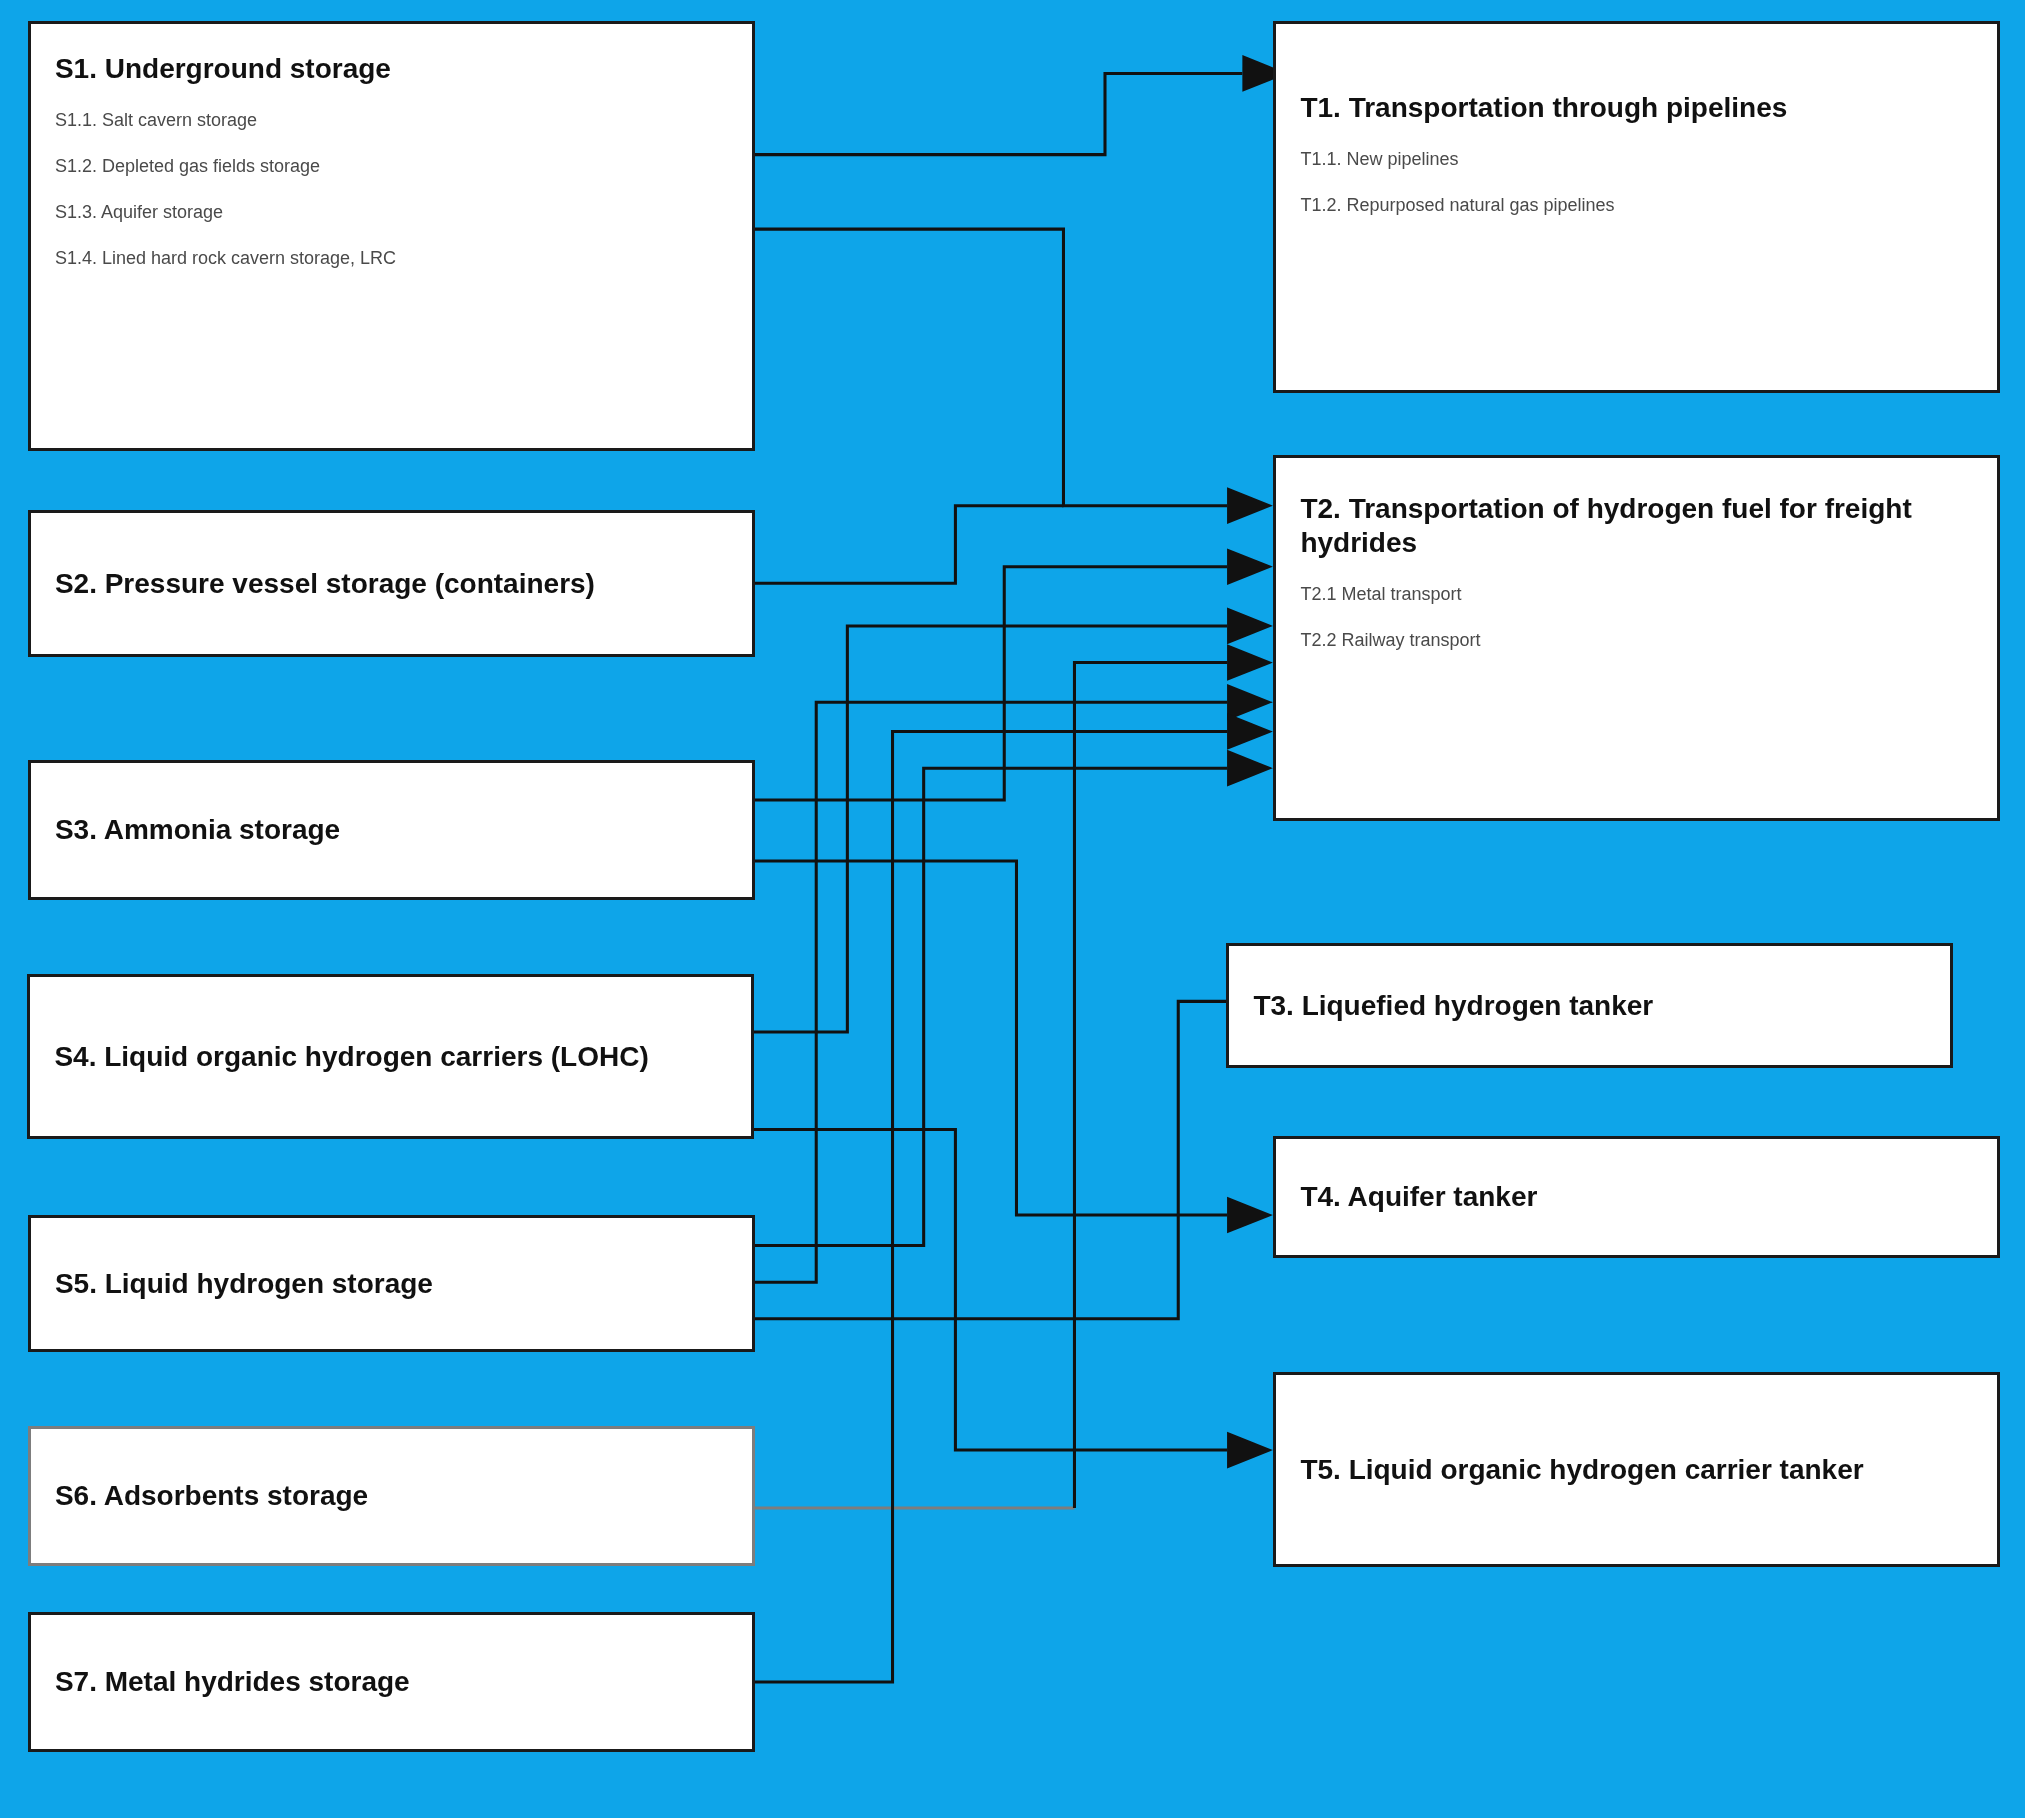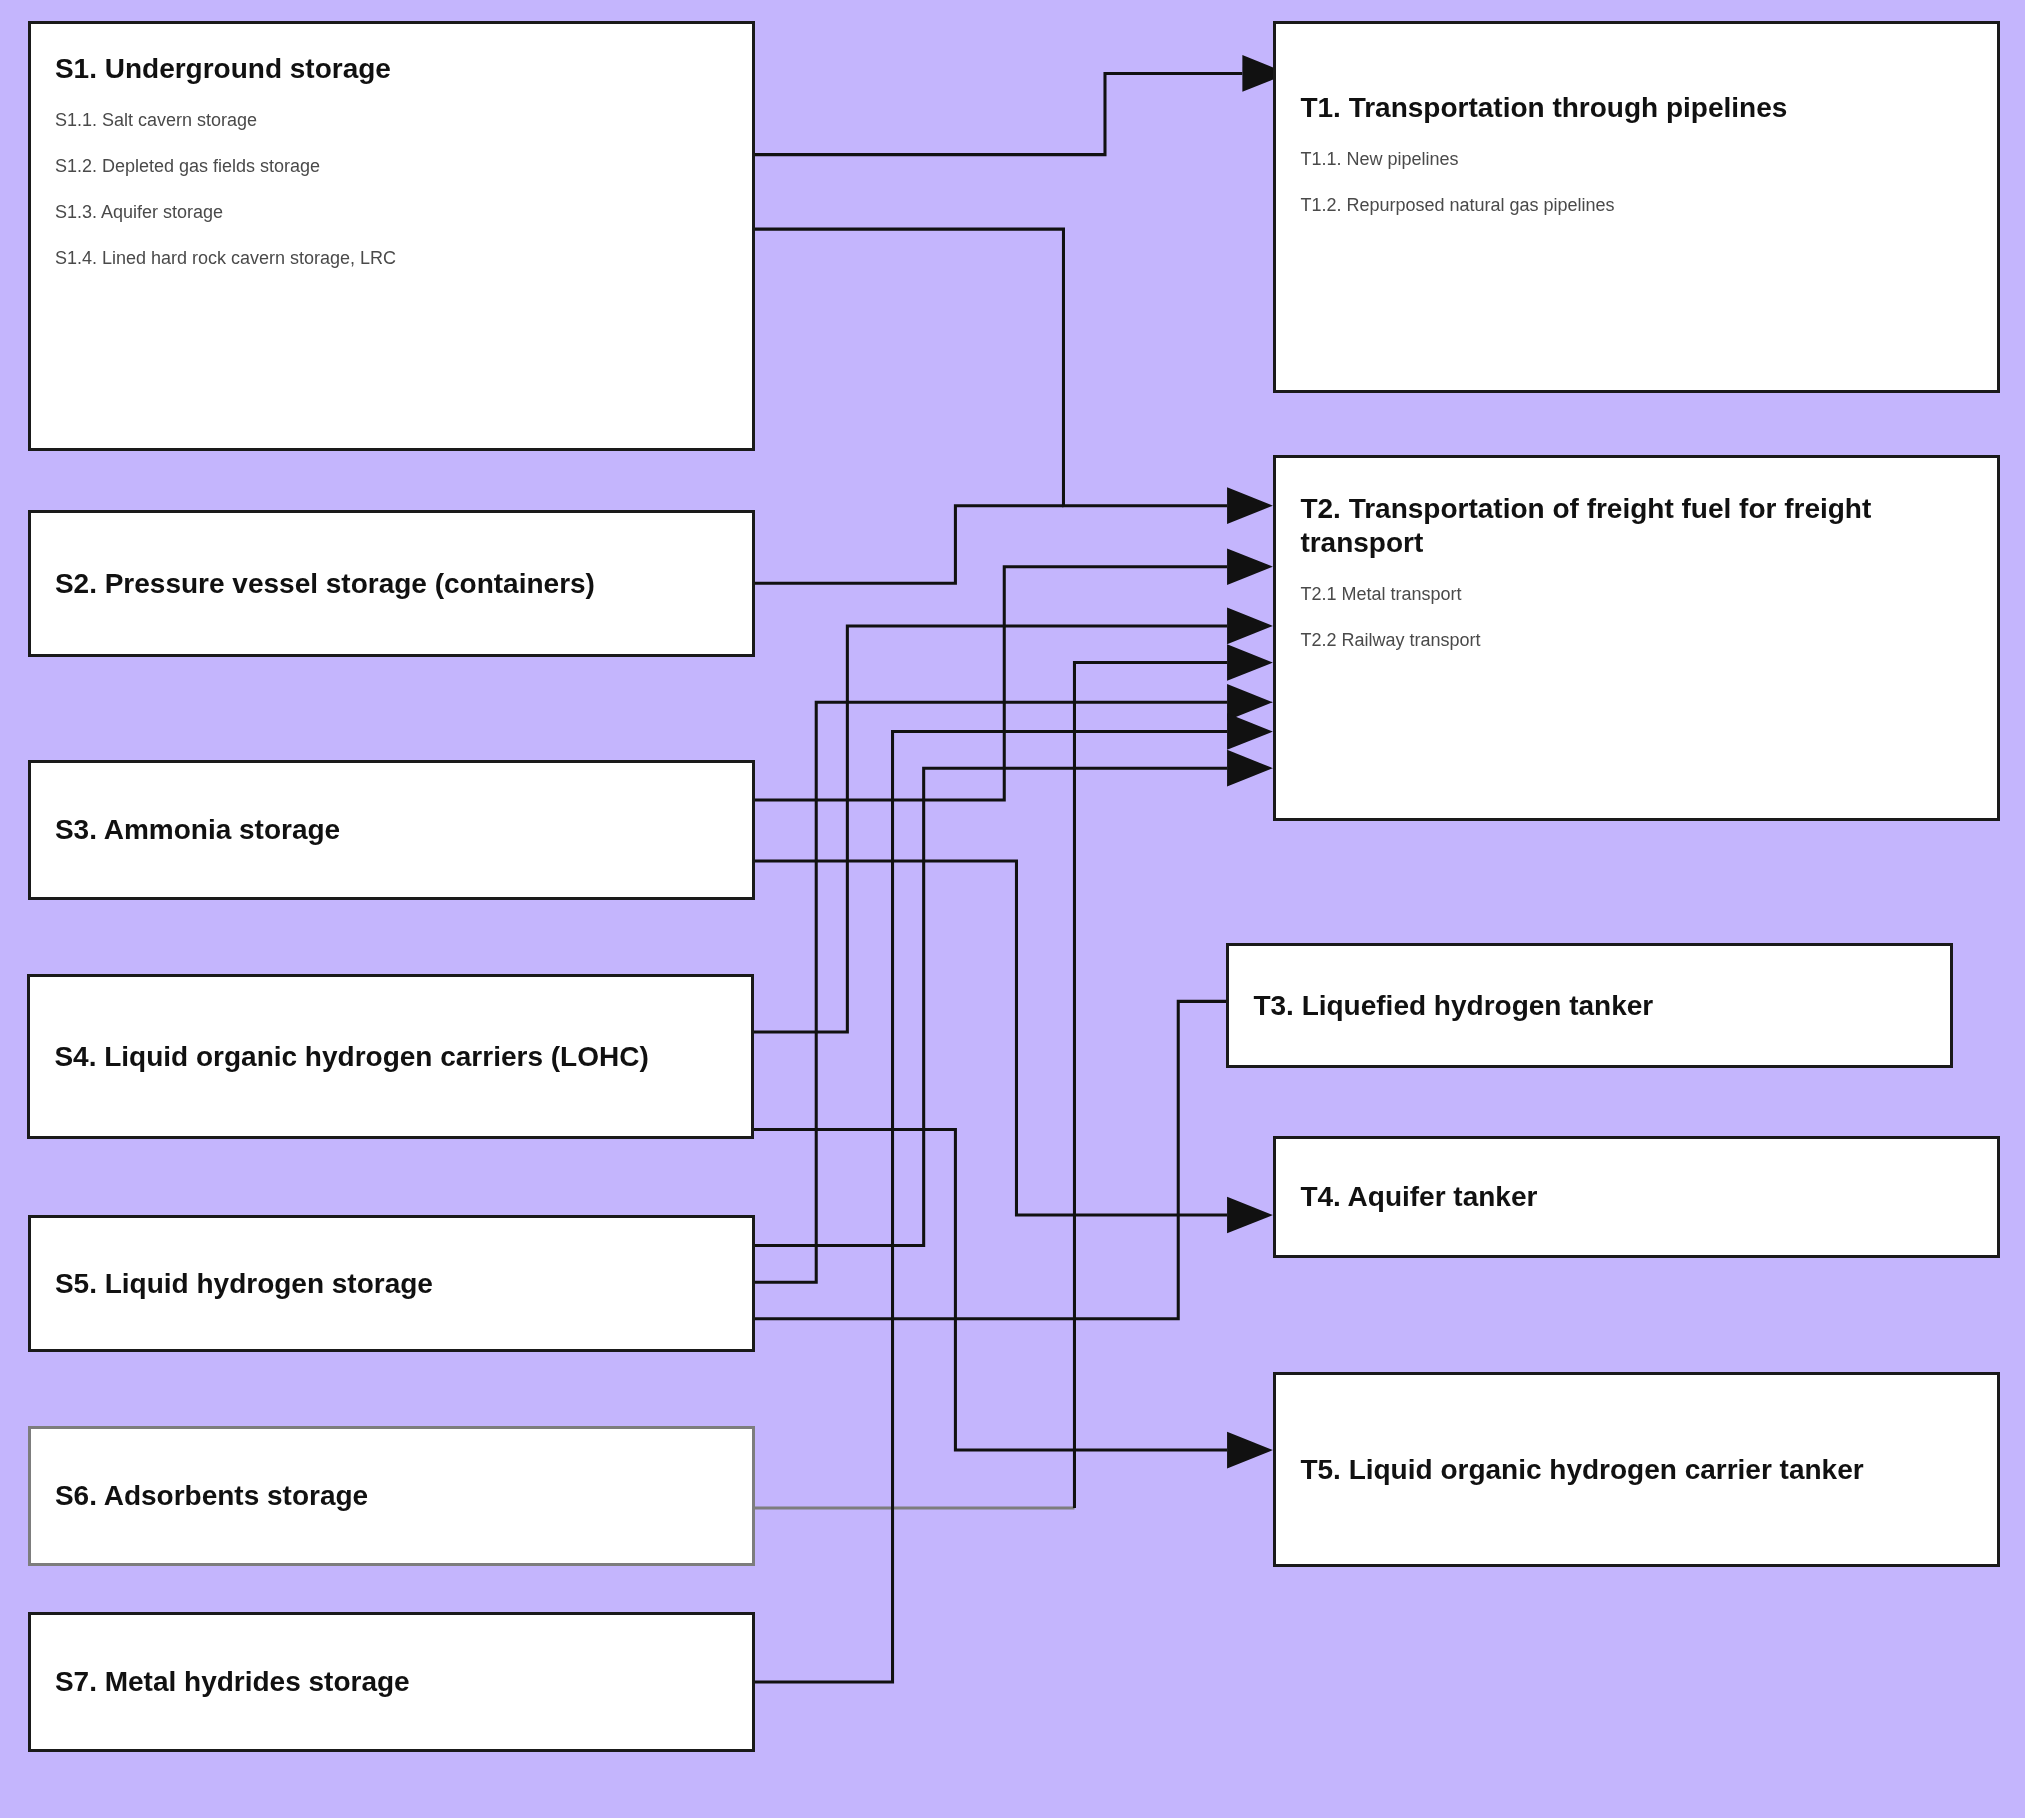--- a/index.html
+++ b/index.html
@@ -1,17 +1,17 @@
 <!DOCTYPE html>
 <html style="font-size:9.8px"><head>
 <meta charset="utf-8">
 <style>
   html,body{margin:0;padding:0;background:#ffffff;}
   body{font-family:"Liberation Sans",sans-serif;}
-  #stage{position:relative;width:2025px;height:1819px;background:#c4b5fd;overflow:hidden;}
+  #stage{position:relative;width:2025px;height:1819px;background:#0ea5e9;overflow:hidden;}
   .node{position:absolute;box-sizing:border-box;background:#ffffff;border:3.1px solid #1a1a1a;}
   .node.muted{border-color:#7d7d7d;}
   .node .inner{position:absolute;left:24.4px;right:18.3px;top:0;bottom:0;display:flex;flex-direction:column;justify-content:center;}
   .ttl{font-size:28px;font-weight:bold;color:#111111;line-height:1.2;margin:0;}
   .sub{font-size:18px;font-weight:normal;color:#4a4a4a;line-height:1.2;margin:0;}
   .node.withsubs .inner{justify-content:flex-start;padding-top:28px;}
   .node.withsubs .ttl{margin-bottom:24.4px;}
   .node.withsubs .sub{margin-bottom:24.4px;}
   #wires{position:absolute;left:0;top:0;width:2025px;height:1819px;pointer-events:none;}
   #wires path{fill:none;stroke:#111111;stroke-width:5;}
@@ -111,21 +111,21 @@
   <div class="node withsubs" style="left:1273px;top:21.4px;width:727px;height:372px;">
     <div class="inner" style="padding-top:67px;">
       <div class="ttl">T1. Transportation through pipelines</div>
       <div class="sub">T1.1. New pipelines</div>
       <div class="sub">T1.2. Repurposed natural gas pipelines</div>
     </div>
   </div>
 
   <div class="node withsubs" style="left:1273px;top:455px;width:727px;height:366px;">
     <div class="inner" style="padding-top:34px;">
-      <div class="ttl">T2. Transportation of freight fuel for freight transport</div>
+      <div class="ttl">T2. Transportation of hydrogen fuel for freight hydrides</div>
       <div class="sub">T2.1 Metal transport</div>
       <div class="sub">T2.2 Railway transport</div>
     </div>
   </div>
 
   <div class="node" style="left:1226px;top:943px;width:727px;height:125px;">
     <div class="inner">
         <div class="ttl">T3. Liquefied hydrogen tanker</div>
       </div>
   </div>

